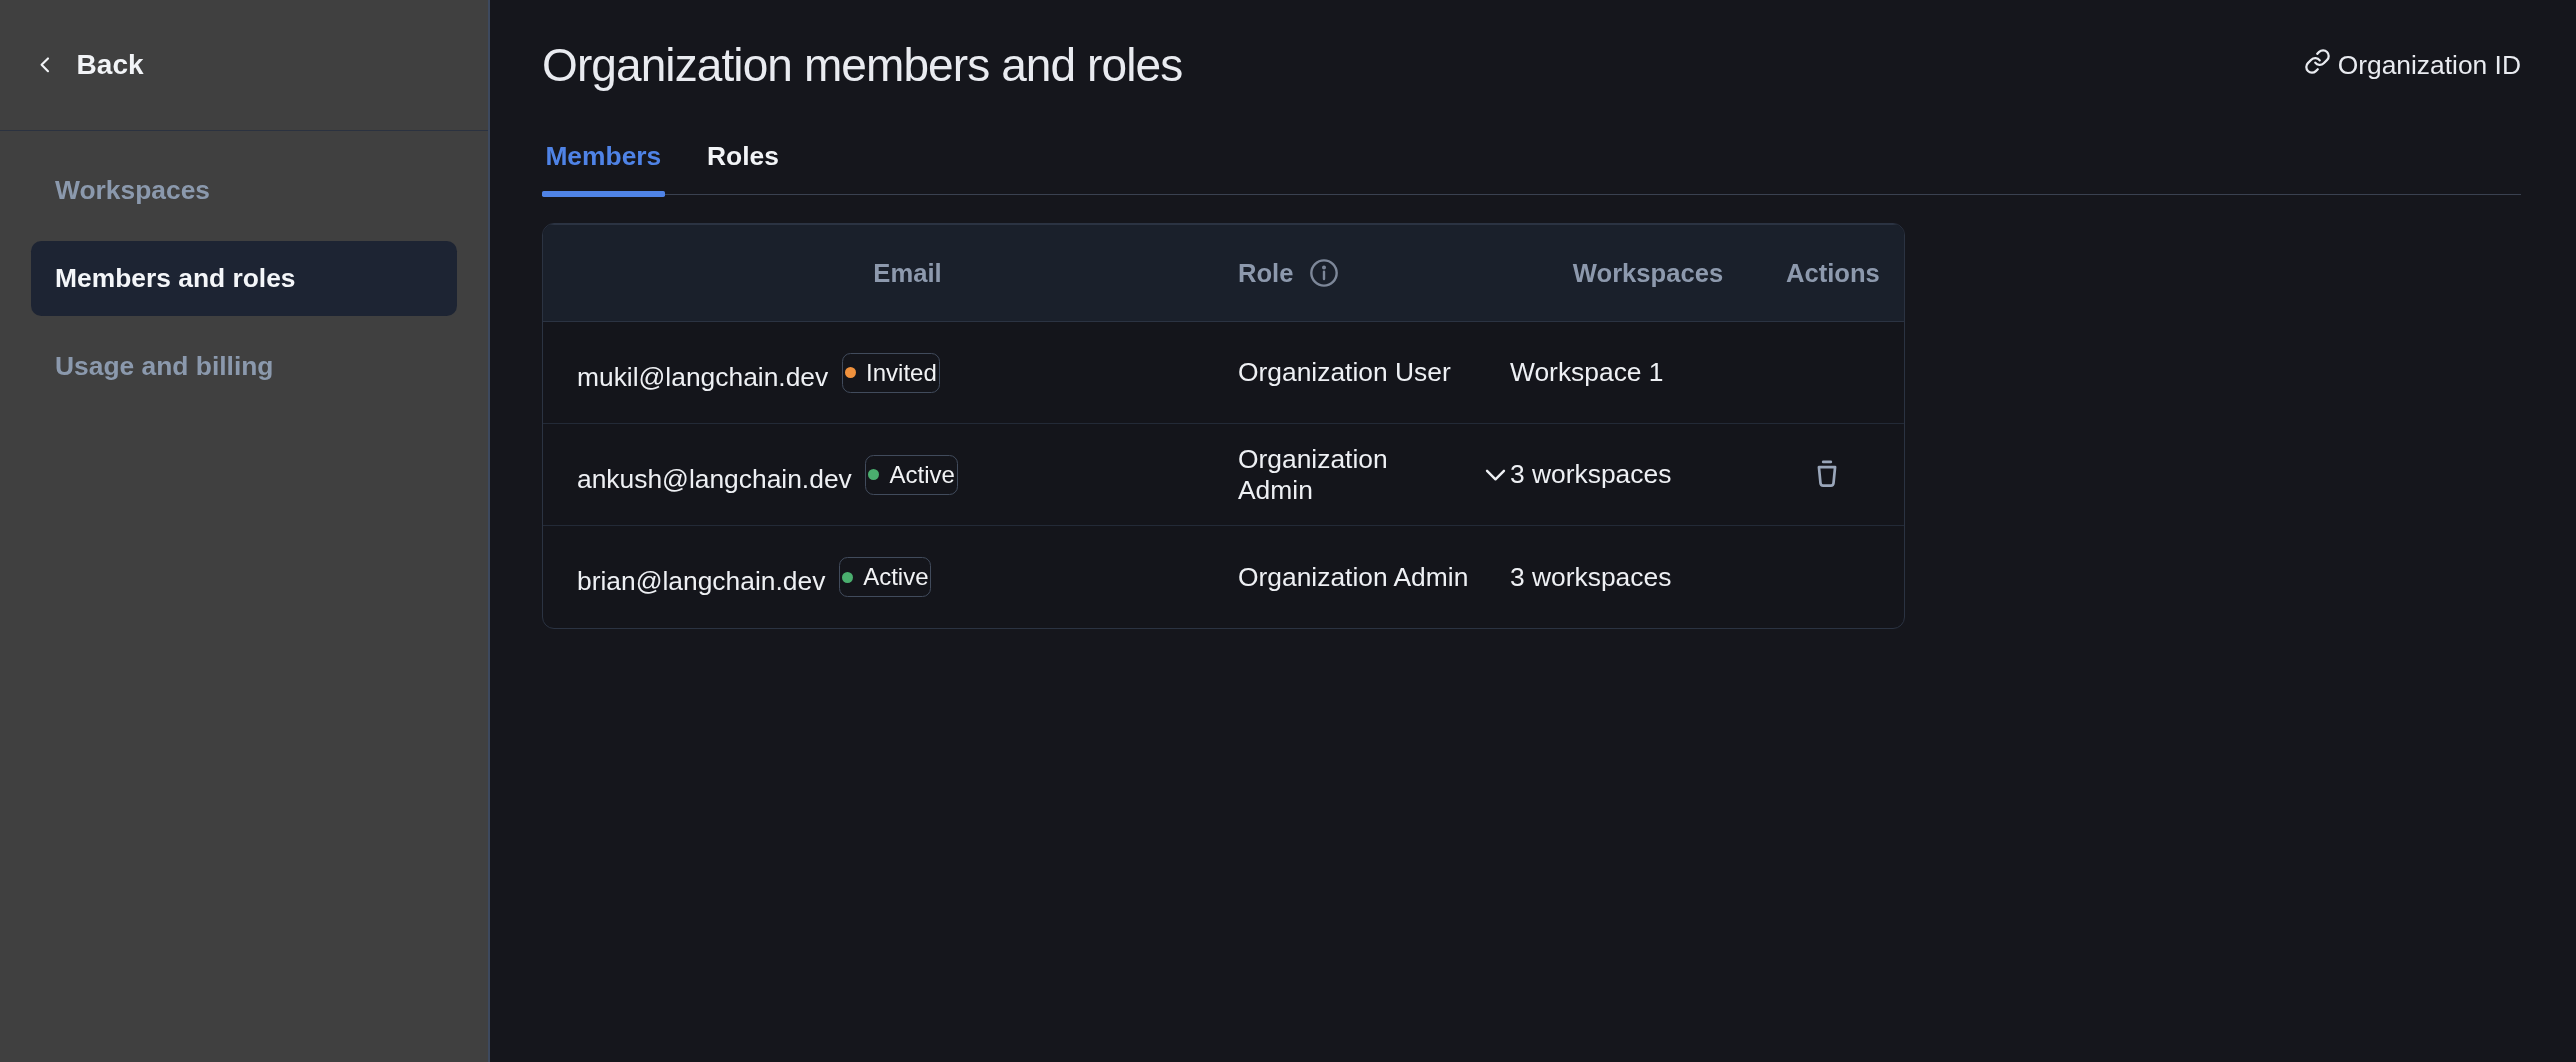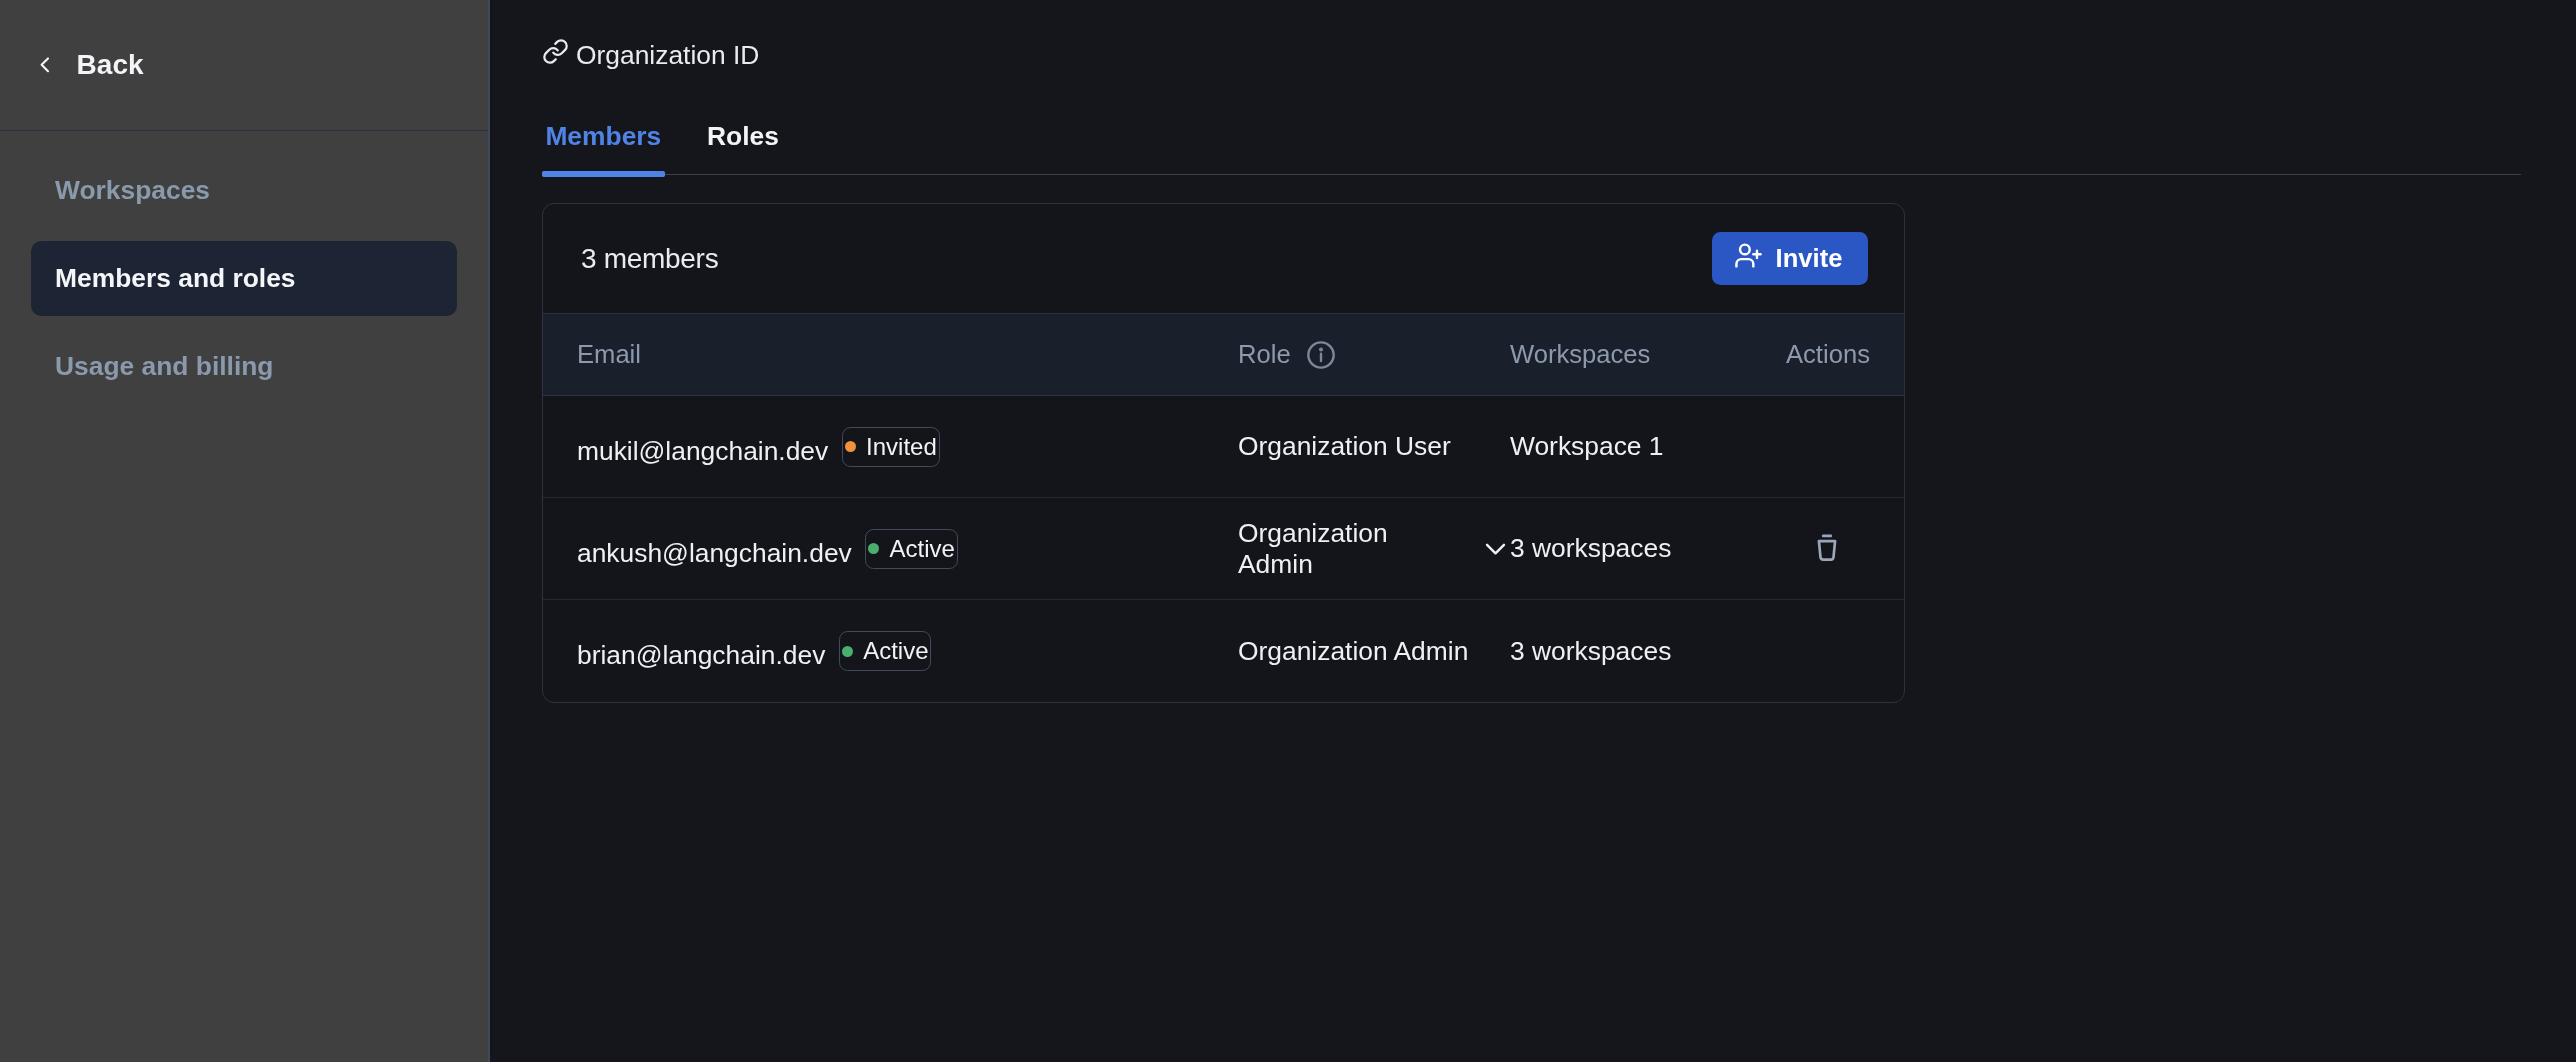--- a/index.html
+++ b/index.html
@@ -156,27 +156,28 @@
   }
 
   
   .table-header, .table-row {
     display: grid;
     grid-template-columns: 661px 272px 276px 1fr;
     align-items: center;
     padding: 0 34px;
   }
   .table-header {
-    height: 83px;
+    height: 98px;
     background: #1a202b;
     border-top: 1.7px solid #2b3342;
     border-bottom: 1.7px solid #2b3342;
     color: #8d99ad;
     font-size: 25.6px;
-    font-weight: normal;
+    font-weight: bold;
+    text-align: center;
   }
   .th-role { display: flex; align-items: center; gap: 14.5px; }
   .info-icon { display: flex; cursor: pointer; }
   .table-row {
     height: 102px;
     font-size: 26.4px;
     color: #eef0f4;
     border-bottom: 1.7px solid #232a37;
   }
   .table-row:last-child { border-bottom: none; }
@@ -239,51 +240,38 @@
     </div>
     <div class="nav-item">
       <span>Usage and billing</span>
     </div>
   </nav>
 </aside>
 
 <main class="main">
 
   <div class="main-header">
+    <h1 class="page-title">Organization members and roles</h1>
     <button class="org-id-link">
       <span>
         <svg width="27" height="27" viewBox="0 0 24 24" fill="none" stroke="#e9ebf0" stroke-width="2" stroke-linecap="round" stroke-linejoin="round">
             <path d="M10 13a5 5 0 0 0 7.54.54l3-3a5 5 0 0 0-7.07-7.07l-1.72 1.71"></path>
             <path d="M14 11a5 5 0 0 0-7.54-.54l-3 3a5 5 0 0 0 7.07 7.07l1.71-1.71"></path>
           </svg>
       </span>
       <span>Organization ID</span>
     </button>
   </div>
 
   <div class="tabs">
     <div class="tab active">Members</div>
     <div class="tab">Roles</div>
   </div>
 
   <section class="card">
-    <div class="card-header">
-      <div class="member-count">3 members</div>
-      <button class="invite-btn">
-        <span>
-          <svg width="29" height="29" viewBox="0 0 24 24" fill="none" stroke="#ffffff" stroke-width="2" stroke-linecap="round" stroke-linejoin="round">
-              <path d="M16 21v-2a4 4 0 0 0-4-4H6a4 4 0 0 0-4 4v2"></path>
-              <circle cx="9" cy="7" r="4"></circle>
-              <line x1="19" y1="8" x2="19" y2="14"></line>
-              <line x1="22" y1="11" x2="16" y2="11"></line>
-            </svg>
-        </span>
-        <span>Invite</span>
-      </button>
-    </div>
 
     <div class="table-header">
       <div>Email</div>
       <div class="th-role">
         <span>Role</span>
         <span class="info-icon">
           <svg width="32" height="32" viewBox="0 0 24 24" fill="none" stroke="#7d8799" stroke-width="1.8" stroke-linecap="round" stroke-linejoin="round">
               <circle cx="12" cy="12" r="9.5"></circle>
               <line x1="12" y1="11" x2="12" y2="16.5"></line>
               <circle cx="12" cy="7.8" r="0.6" fill="#7d8799"></circle>

